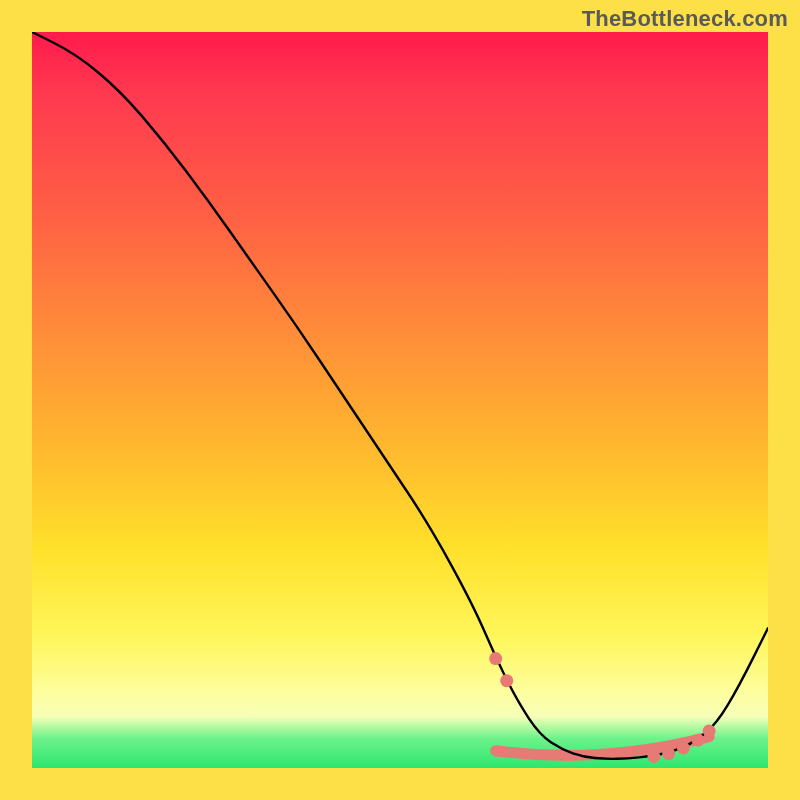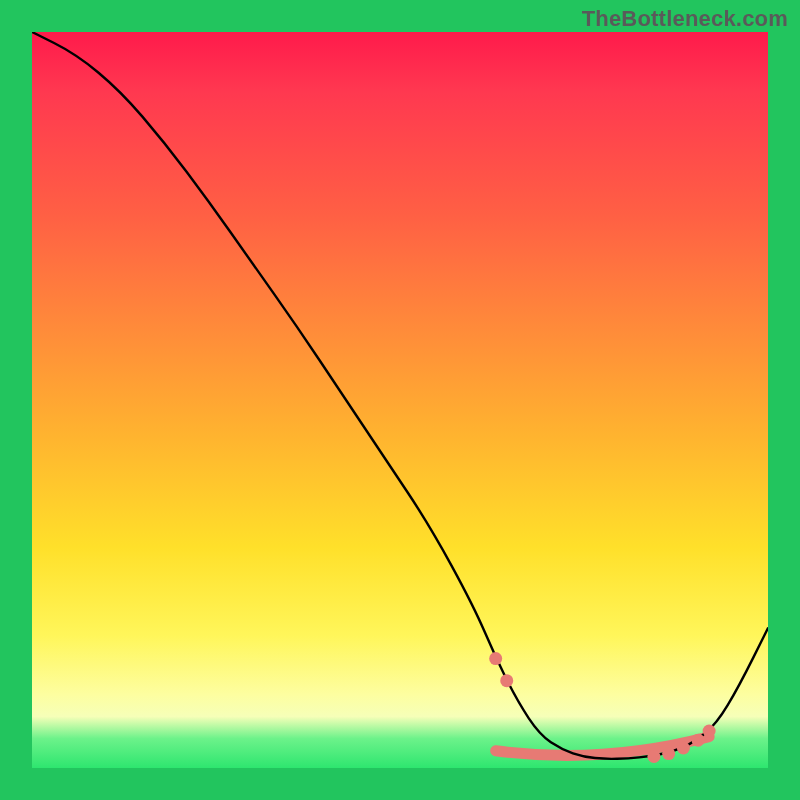--- a/index.html
+++ b/index.html
@@ -8,21 +8,21 @@
     width: 800px;
     height: 800px;
     background: #000;
     font-family: Arial, Helvetica, sans-serif;
     overflow: hidden;
   }
   .frame {
     position: relative;
     width: 800px;
     height: 800px;
-    background: #22c55e;
+    background: #fde047;
   }
   .watermark {
     position: absolute;
     top: 6px;
     right: 12px;
     color: #5a5a5a;
     font-size: 22px;
     font-weight: 600;
     letter-spacing: 0.2px;
     z-index: 5;

